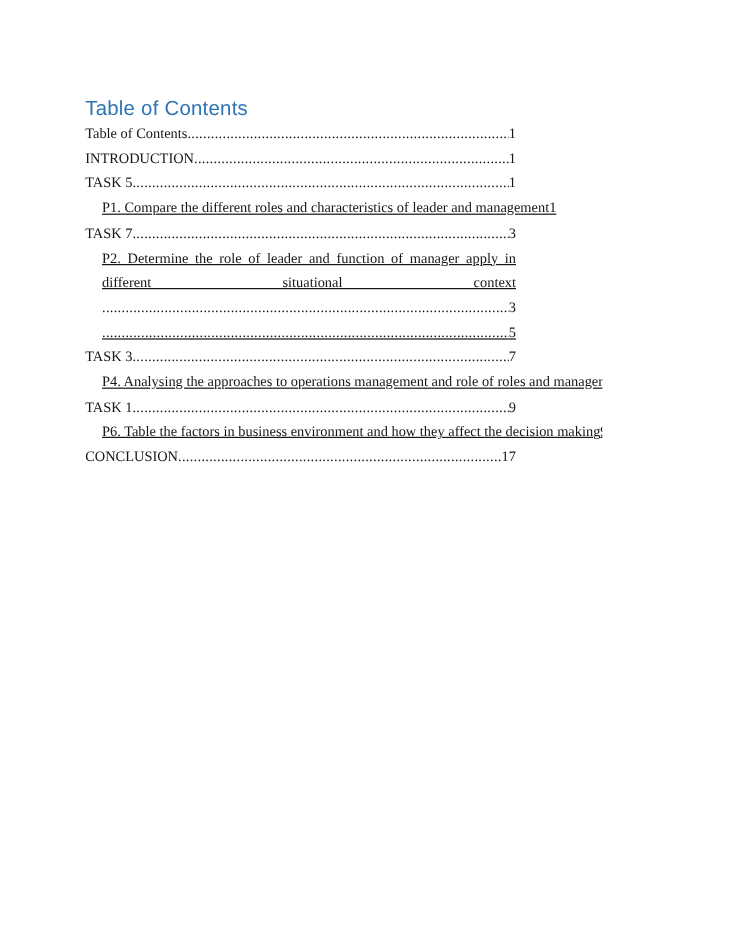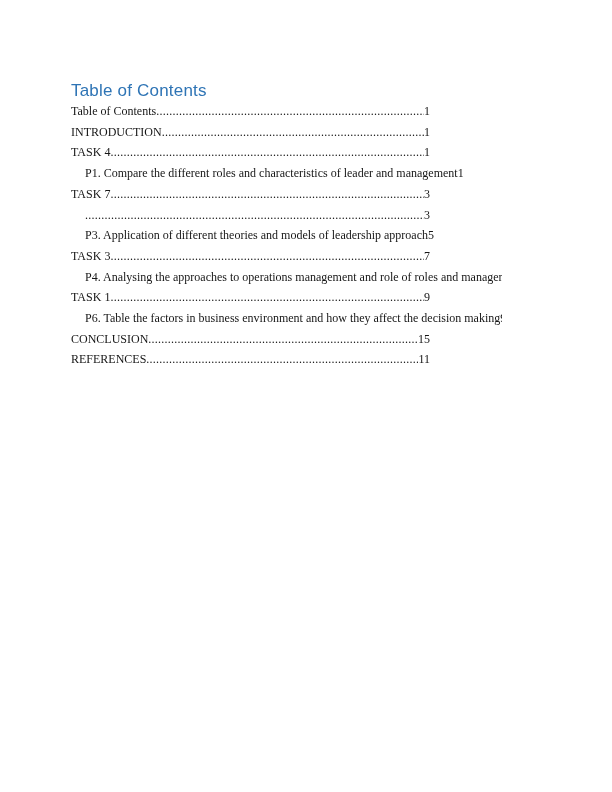--- a/index.html
+++ b/index.html
@@ -31,20 +31,21 @@
   .toc {
     margin-top: 0;
   }
   .toc-entry {
     display: flex;
     align-items: baseline;
     line-height: 20.7px;
   }
   .toc-entry.indent {
     padding-left: 14px;
+    text-decoration: underline;
   }
   .toc-label {
     white-space: nowrap;
   }
   .toc-tail {
     flex: 1 1 auto;
     min-width: 0;
     display: flex;
     align-items: baseline;
   }
@@ -90,46 +91,45 @@
         </span>
       </div>
       <div class="toc-entry">
         <span class="toc-label">INTRODUCTION</span>
         <span class="toc-tail">
           <span class="toc-leader"></span>
           <span class="toc-page">1</span>
         </span>
       </div>
       <div class="toc-entry">
-        <span class="toc-label">TASK 4</span>
+        <span class="toc-label">TASK 5</span>
         <span class="toc-tail">
           <span class="toc-leader"></span>
           <span class="toc-page">1</span>
         </span>
       </div>
       <div class="toc-entry indent">
         <span class="toc-label">P1. Compare the different roles and characteristics of leader and management</span>
         <span class="toc-tail">
           <span class="toc-leader"></span>
           <span class="toc-page">1</span>
         </span>
       </div>
       <div class="toc-entry">
         <span class="toc-label">TASK 7</span>
         <span class="toc-tail">
           <span class="toc-leader"></span>
           <span class="toc-page">3</span>
         </span>
       </div>
-      <div class="toc-entry indent wrap"><span class="toc-tail">
+      <div class="toc-entry indent wrap"><span class="toc-label">P2. Determine the role of leader and function of manager apply in different situational context</span><span class="toc-tail">
           <span class="toc-leader"></span>
           <span class="toc-page">3</span>
         </span></div>
       <div class="toc-entry indent">
-        <span class="toc-label">P3. Application of different theories and models of leadership approach</span>
         <span class="toc-tail">
           <span class="toc-leader"></span>
           <span class="toc-page">5</span>
         </span>
       </div>
       <div class="toc-entry">
         <span class="toc-label">TASK 3</span>
         <span class="toc-tail">
           <span class="toc-leader"></span>
           <span class="toc-page">7</span>
@@ -153,24 +153,17 @@
         <span class="toc-label">P6. Table the factors in business environment and how they affect the decision making</span>
         <span class="toc-tail">
           <span class="toc-leader"></span>
           <span class="toc-page">9</span>
         </span>
       </div>
       <div class="toc-entry">
         <span class="toc-label">CONCLUSION</span>
         <span class="toc-tail">
           <span class="toc-leader"></span>
-          <span class="toc-page">15</span>
-        </span>
-      </div>
-      <div class="toc-entry">
-        <span class="toc-label">REFERENCES</span>
-        <span class="toc-tail">
-          <span class="toc-leader"></span>
-          <span class="toc-page">11</span>
+          <span class="toc-page">17</span>
         </span>
       </div>
     </nav>
 </div>
 
 </body></html>

